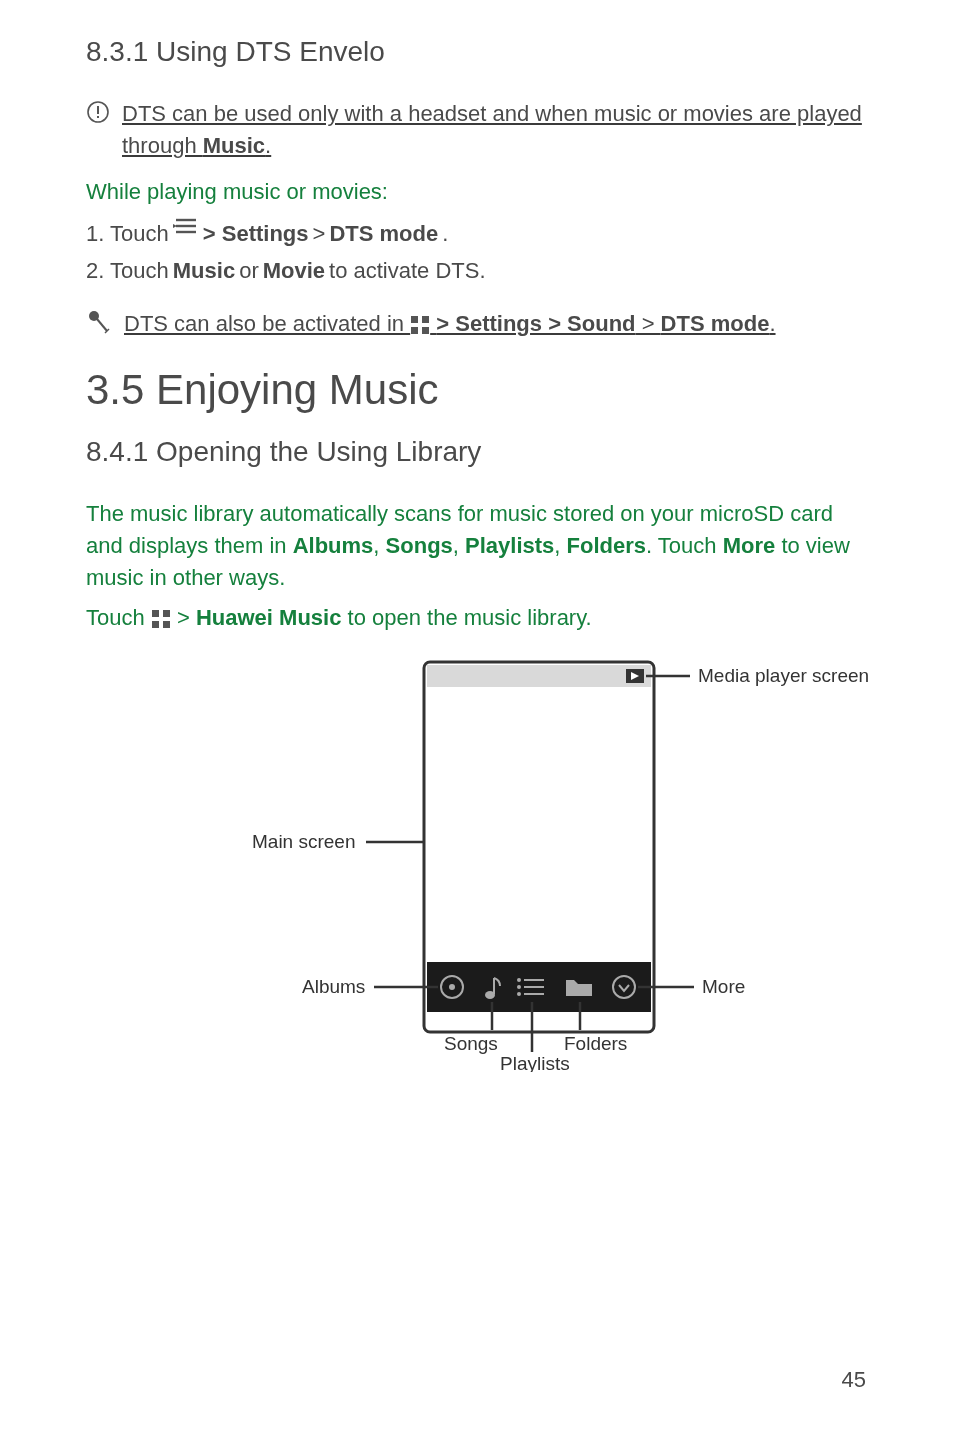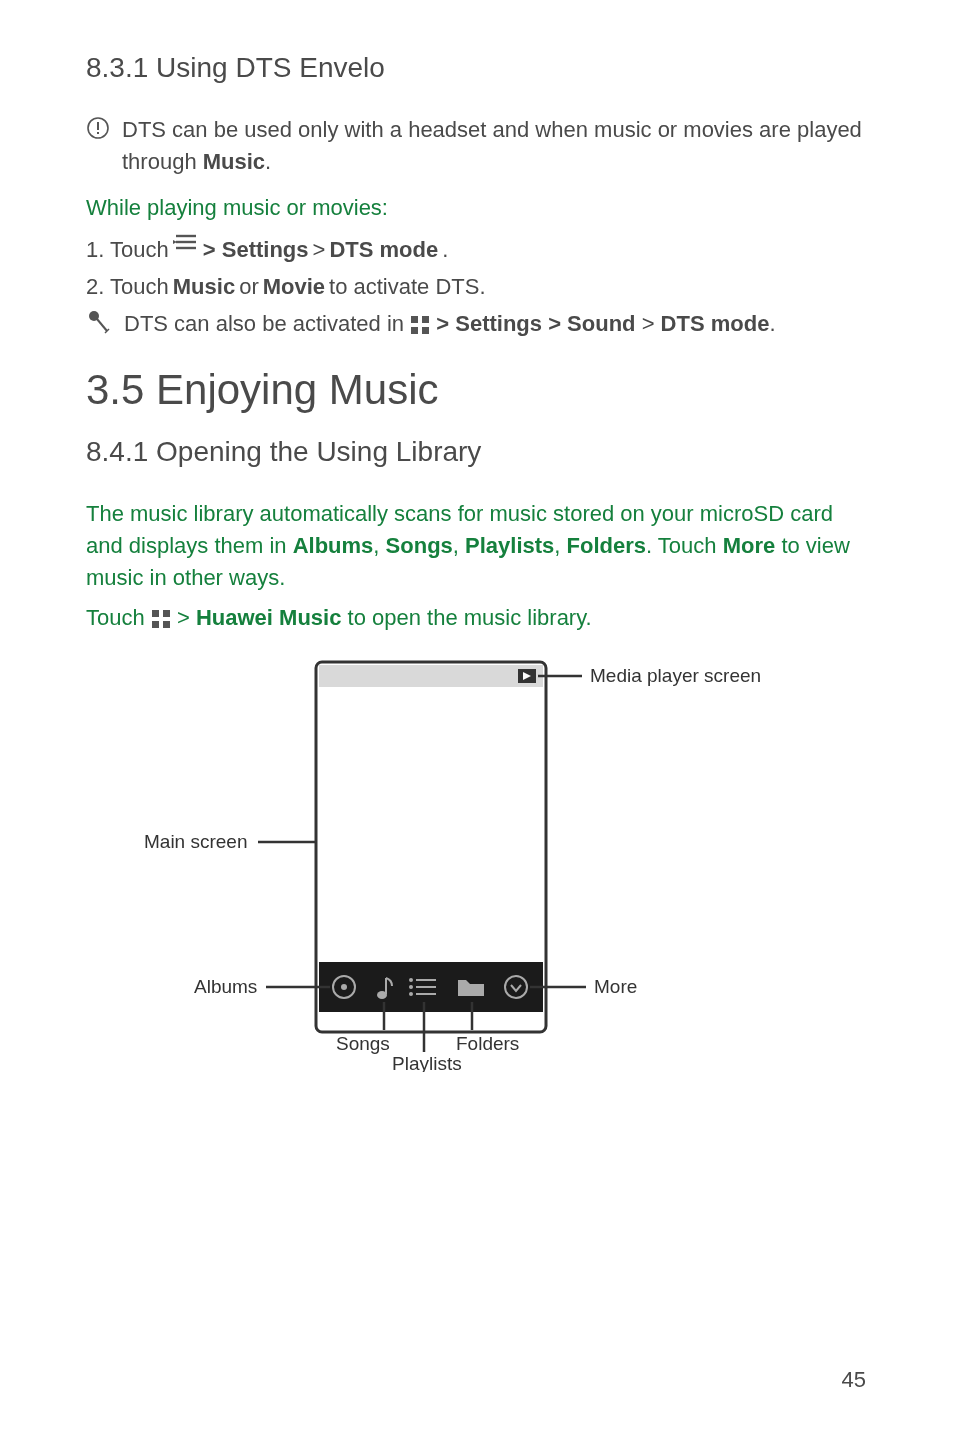--- a/index.html
+++ b/index.html
@@ -7,21 +7,21 @@
     padding: 0;
     font-family: Arial, Helvetica, sans-serif;
     color: #3b3b3b;
     background: #fff;
     width: 954px;
     height: 1429px;
     box-sizing: border-box;
     position: relative;
   }
   .page {
-    padding: 52px 80px 40px 86px;
+    padding: 36px 80px 40px 86px;
     box-sizing: border-box;
     position: relative;
     height: 100%;
   }
   .h3 {
     font-size: 28px;
     color: #4a4a4a;
     margin: 0 0 30px 0;
     font-weight: normal;
   }
@@ -35,20 +35,21 @@
     font-size: 22px;
     line-height: 1.45;
     color: #15803d;
     margin: 0 0 8px 0;
   }
   .noteblock {
     display: flex;
     align-items: flex-start;
     gap: 12px;
     margin: 0 0 14px 0;
+    text-decoration: underline;
   }
   .noteblock .icon {
     flex: 0 0 auto;
     margin-top: 2px;
   }
   .noteblock .txt {
     font-size: 22px;
     line-height: 1.45;
     color: #4a4a4a;
   }
@@ -66,21 +67,21 @@
   .pagenum {
     position: absolute;
     bottom: 36px;
     right: 88px;
     font-size: 22px;
     color: #4a4a4a;
   }
   .diagram-wrap {
     margin-top: 18px;
     display: flex;
-    justify-content: flex-start;
+    justify-content: flex-end;
   }
   .diagram {
     width: 680px;
     height: 420px;
   }
   .diag-label {
     font-family: "Segoe UI", "Helvetica Neue", Arial, sans-serif;
     font-size: 19px;
     fill: #333;
   }
@@ -124,21 +125,21 @@
 </div>
 
 <div class="step">
   <span>2.  Touch </span>
       <span class="bold">Music</span>
       <span> or </span>
       <span class="bold">Movie</span>
       <span> to activate DTS.</span>
 </div>
 
-<div class="noteblock" style="margin-top:4px;">
+<div class="noteblock" style="margin-top:20px;">
   <span class="icon">
     <svg width="26" height="26" viewBox="0 0 26 26">
       <circle cx="8" cy="6" r="5" fill="#555"></circle>
       <path d="M11 9 L21 21" stroke="#555" stroke-width="2" fill="none"></path>
       <path d="M19 23 L23 19" stroke="#555" stroke-width="1.4" fill="none"></path>
     </svg>
   </span>
   <div class="txt">
     <span>DTS can also be activated in </span>
     <span class="inline-icon">

